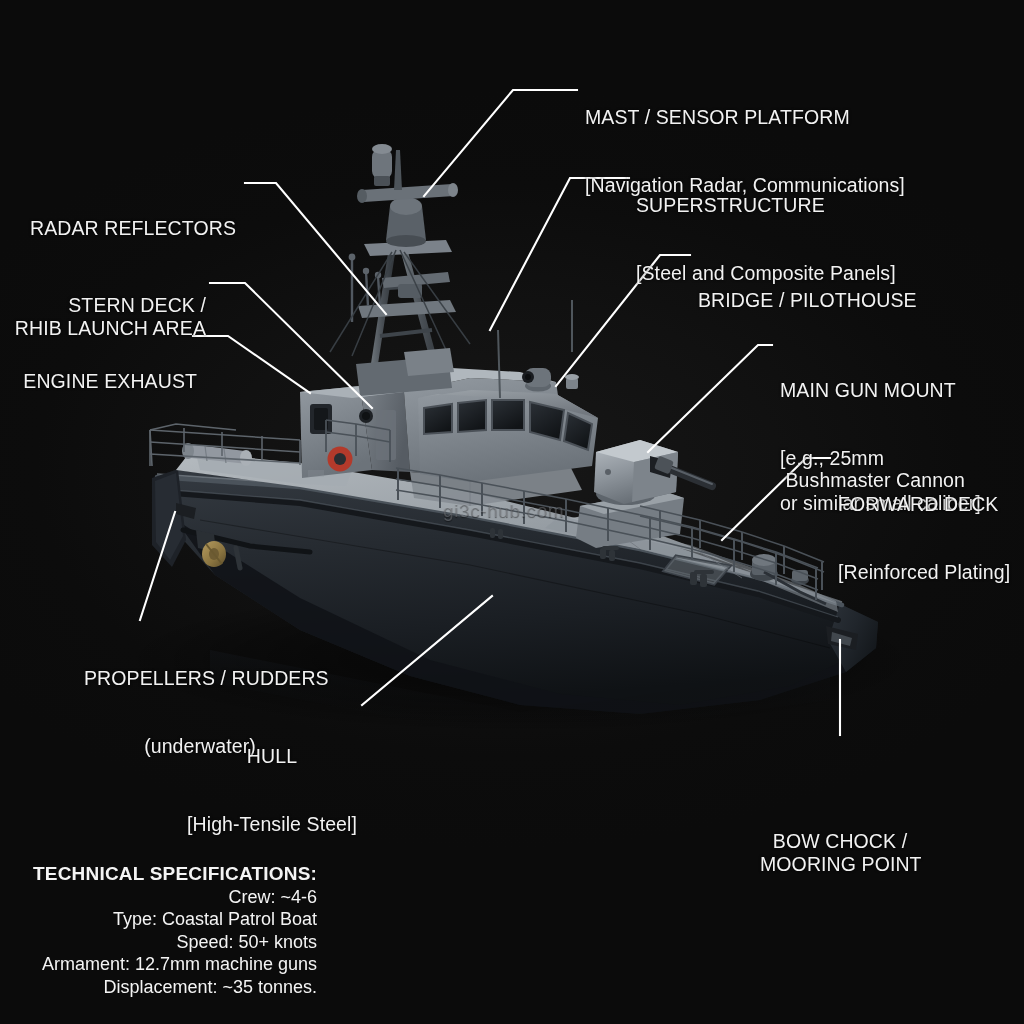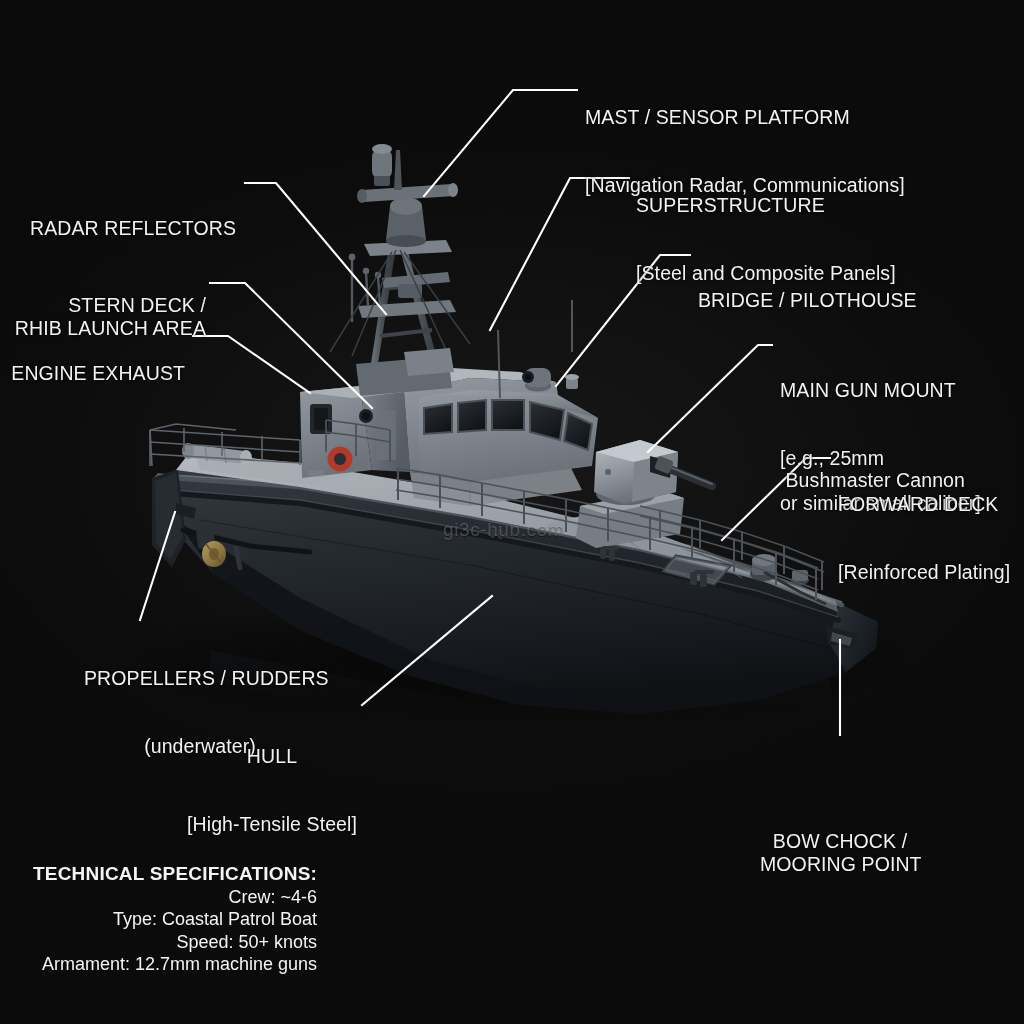--- a/index.html
+++ b/index.html
@@ -29,21 +29,20 @@
   .ta-c{text-align:center;}
 
   #specs{position:absolute;z-index:7;left:33px;top:862px;color:#f4f4f4;}
   #specs .head{font-size:19px;font-weight:bold;line-height:24px;letter-spacing:.2px;}
   #specs .row{font-size:18px;line-height:22.4px;text-align:right;}
   #watermark{
     position:absolute;z-index:4;left:443px;top:500px;
     font-size:19px;color:rgba(188,192,198,.30);
     letter-spacing:.6px;pointer-events:none;
     text-shadow:0 1px 1px rgba(0,0,0,.45);
-    margin-top:19px;
   }
 </style>
 </head>
 <body>
 
 <div id="stage">
 
   <svg id="art" class="svg-layer" viewBox="0 0 1024 1024">
     <defs>
       <linearGradient id="gHullSide" x1="0" y1="0" x2="0.25" y2="1">
@@ -478,21 +477,21 @@
 
   <div class="lbl ta-r" style="left:0px;top:172px;width:236px;">
     <div>RADAR REFLECTORS</div>
   </div>
 
   <div class="lbl ta-r" style="left:0px;top:249px;width:206px;">
     <div>STERN DECK /
 RHIB LAUNCH AREA</div>
   </div>
 
-  <div class="lbl ta-r" style="left:0px;top:317px;width:185px;">
+  <div class="lbl ta-r" style="left:0px;top:325px;width:185px;padding-left:12px;">
     <div>ENGINE EXHAUST</div>
   </div>
 
   <div class="lbl ta-c" style="left:48px;top:622px;width:232px;margin-left:36px;">
     <div>PROPELLERS / RUDDERS</div>
     <div class="sub">(underwater)</div>
   </div>
 
   <div class="lbl ta-c" style="left:160px;top:700px;width:224px;">
     <div>HULL</div>
@@ -500,15 +499,16 @@
   </div>
 
   <div id="watermark">gi3c-hub.com</div>
 
   <div id="specs">
     <div class="head">TECHNICAL SPECIFICATIONS:</div>
     <div class="row">Crew: ~4-6</div>
     <div class="row">Type: Coastal Patrol Boat</div>
     <div class="row">Speed: 50+ knots</div>
     <div class="row">Armament: 12.7mm machine guns</div>
+    <div class="row">Displacement: ~35 tonnes.</div>
   </div>
 
 </div>
 
 </body></html>

